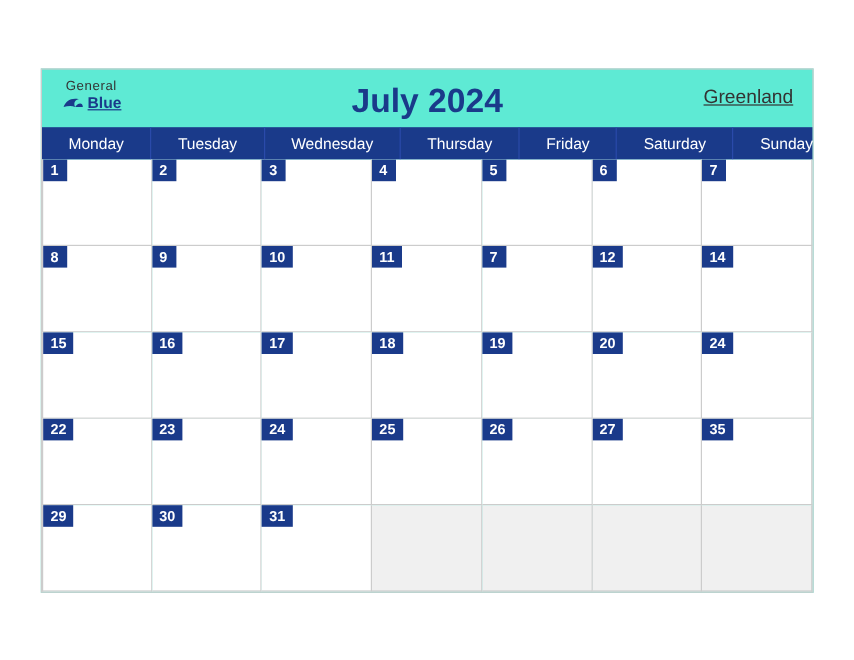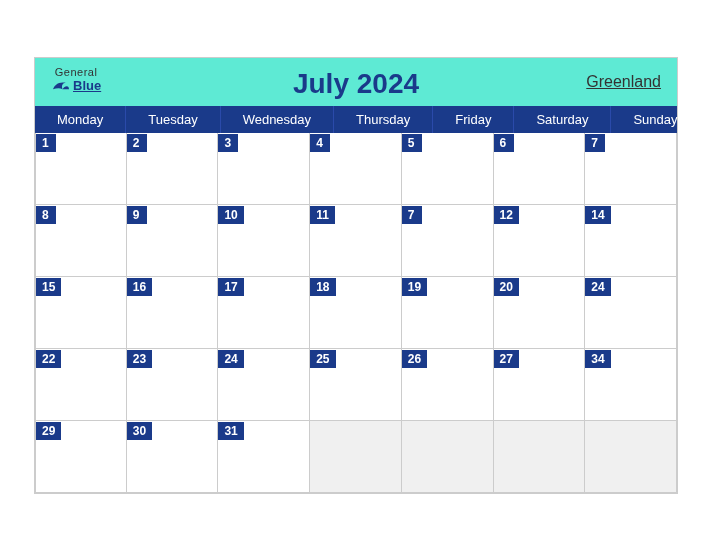--- a/index.html
+++ b/index.html
@@ -161,21 +161,21 @@
       <div class="day-cell"><div class="day-number-bar">18</div></div>
       <div class="day-cell"><div class="day-number-bar">19</div></div>
       <div class="day-cell"><div class="day-number-bar">20</div></div>
       <div class="day-cell"><div class="day-number-bar">24</div></div>
       <div class="day-cell"><div class="day-number-bar">22</div></div>
       <div class="day-cell"><div class="day-number-bar">23</div></div>
       <div class="day-cell"><div class="day-number-bar">24</div></div>
       <div class="day-cell"><div class="day-number-bar">25</div></div>
       <div class="day-cell"><div class="day-number-bar">26</div></div>
       <div class="day-cell"><div class="day-number-bar">27</div></div>
-      <div class="day-cell"><div class="day-number-bar">34</div></div>
+      <div class="day-cell"><div class="day-number-bar">35</div></div>
       <div class="day-cell"><div class="day-number-bar">29</div></div>
       <div class="day-cell"><div class="day-number-bar">30</div></div>
       <div class="day-cell"><div class="day-number-bar">31</div></div>
       <div class="day-cell empty"></div>
       <div class="day-cell empty"></div>
       <div class="day-cell empty"></div>
       <div class="day-cell empty"></div>
     </div>
 </div>
 

